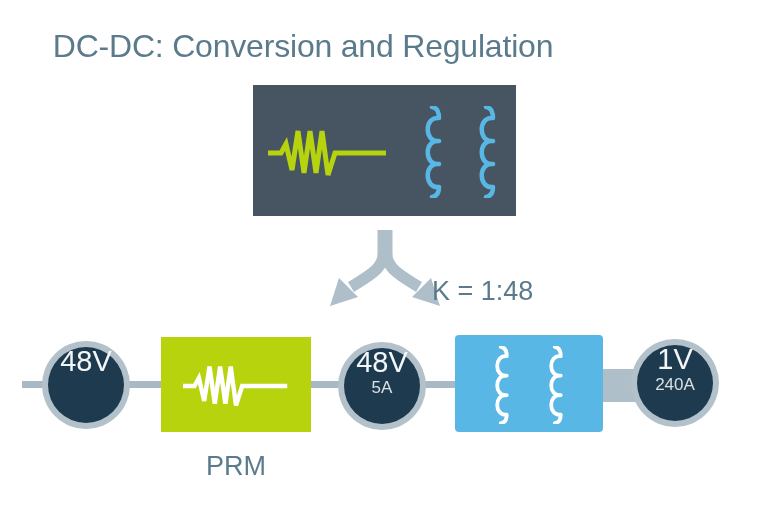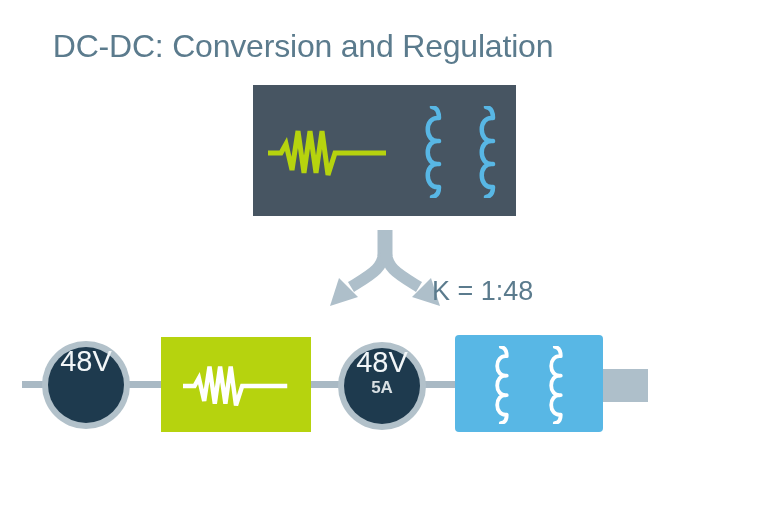--- a/index.html
+++ b/index.html
@@ -50,21 +50,21 @@
   .node{
     position:absolute;width:88px;height:88px;border-radius:50%;
     background:var(--ring);z-index:3;display:flex;align-items:center;justify-content:center;
   }
   .node-inner{
     width:76px;height:76px;border-radius:50%;background:var(--node-navy);
     display:flex;flex-direction:column;align-items:center;justify-content:flex-start;
     color:var(--node-text);line-height:1.02;
   }
   .node-voltage{font-size:29px;font-weight:300;}
-  .node-current{font-size:17px;font-weight:700;opacity:0.88;margin-top:1px;}
+  .node-current{font-size:17px;font-weight:400;opacity:0.88;margin-top:1px;}
   .node-input{left:42px;top:341px;}
   .node-mid{left:338px;top:342px;}
   .node-output{left:631px;top:339px;}
   
   .module{position:absolute;z-index:2;}
   .prm-module{left:161px;top:337px;width:150px;height:95px;background:var(--lime);}
   .vtm-module{left:455px;top:335px;width:148px;height:97px;background:var(--sky-blue);border-radius:4px;}
   .prm-waveform{position:absolute;left:22px;top:26px;width:106px;height:46px;}
   .vtm-coil-a{position:absolute;left:38px;top:11px;width:19px;height:78px;}
   .vtm-coil-b{position:absolute;left:92px;top:11px;width:19px;height:78px;}
@@ -114,31 +114,38 @@
     <div class="node-inner">
       <span class="node-voltage">48V</span>
     </div>
   </div>
 
   <div class="module prm-module">
     <svg class="prm-waveform" viewBox="0 0 120 52">
       <polyline points="0,26 13,26 18,17 24,43 30,4 36,46 42,4 48,46 54,4 60,48 67,26 118,26" fill="none" stroke="#ffffff" stroke-width="5"></polyline>
     </svg>
   </div>
+  <div class="module-label prm-label">PRM</div>
 
   <div class="node node-mid">
     <div class="node-inner">
       <span class="node-voltage">48V</span>
       <span class="node-current">5A</span>
     </div>
   </div>
 
   <div class="module vtm-module">
     <svg class="vtm-coil-a" viewBox="0 0 22 92">
       <path d="M9 1 Q16 2 16 12 C1 10 1 37 16 35 C1 33 1 60 16 58 C1 56 1 83 16 81 Q16 90 9 91" fill="none" stroke="#ffffff" stroke-width="4.5" stroke-linecap="round" stroke-linejoin="round"></path>
     </svg>
     <svg class="vtm-coil-b" viewBox="0 0 22 92">
       <path d="M9 1 Q16 2 16 12 C1 10 1 37 16 35 C1 33 1 60 16 58 C1 56 1 83 16 81 Q16 90 9 91" fill="none" stroke="#ffffff" stroke-width="4.5" stroke-linecap="round" stroke-linejoin="round"></path>
     </svg>
   </div>
 
+  <div class="node node-output">
+    <div class="node-inner">
+      <span class="node-voltage">1V</span>
+      <span class="node-current">240A</span>
+    </div>
+  </div>
 
 </div>
 
 </body></html>

